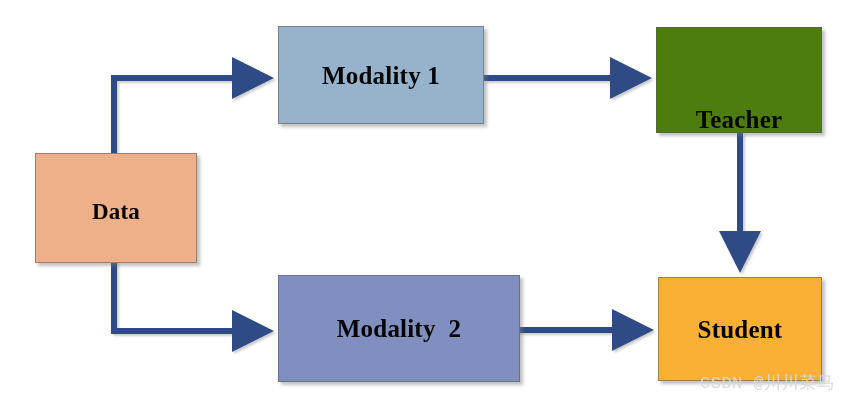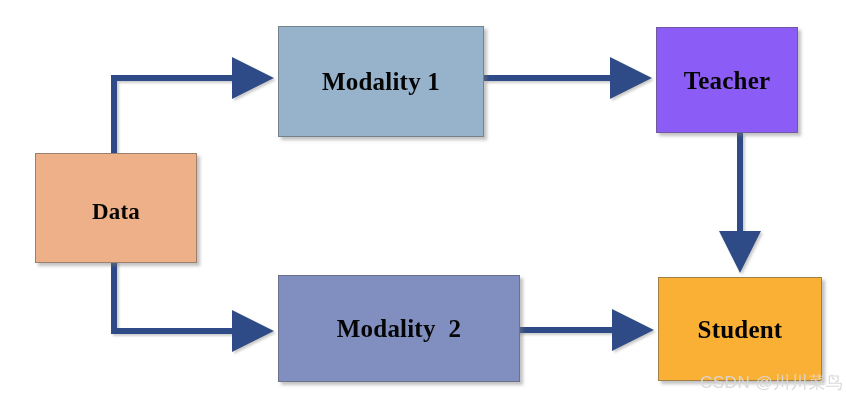--- a/index.html
+++ b/index.html
@@ -29,23 +29,23 @@
   }
   .node .label {
     font-weight: bold;
     color: #050505;
     letter-spacing: 0.2px;
     line-height: 1;
     white-space: pre;
   }
 
   #node-data     { left: 35px;  top: 153px; width: 162px; height: 110px; background: #EDB088; }
-  #node-mod1     { left: 278px; top: 26px;  width: 206px; height: 111px; background: #96B3CB; }
+  #node-mod1     { left: 278px; top: 26px;  width: 206px; height: 98px; background: #96B3CB; }
   #node-mod2     { left: 278px; top: 275px; width: 242px; height: 107px; background: #808FBF; }
-  #node-teacher  { left: 656px; top: 27px;  width: 142px; height: 106px; background: #8b5cf6; }
+  #node-teacher  { left: 656px; top: 27px;  width: 166px; height: 106px; background: #4d7c0f; align-items: flex-end; }
   #node-student  { left: 658px; top: 277px; width: 164px; height: 104px; background: #F9B034; }
 
   #node-data    .label { font-size: 23px; margin-top: 6px; }
   #node-mod1    .label { font-size: 25px; }
   #node-mod2    .label { font-size: 25px; }
   #node-teacher .label { font-size: 25px; }
   #node-student .label { font-size: 25px; }
 
   
   #connectors {
@@ -66,21 +66,21 @@
     color: #080808;
     z-index: 4;
     white-space: nowrap;
   }
 
   
   #watermark {
     position: absolute;
     left: 700px;
     top: 371px;
-    font-family: Liberation Sans, sans-serif;
+    font-family: Liberation Mono, monospace;
     font-size: 17px;
     color: #d8d8d8;
     letter-spacing: 0.5px;
     z-index: 6;
     white-space: nowrap;
     mix-blend-mode: normal;
     opacity: 0.95;
   }
 </style>
 </head>

